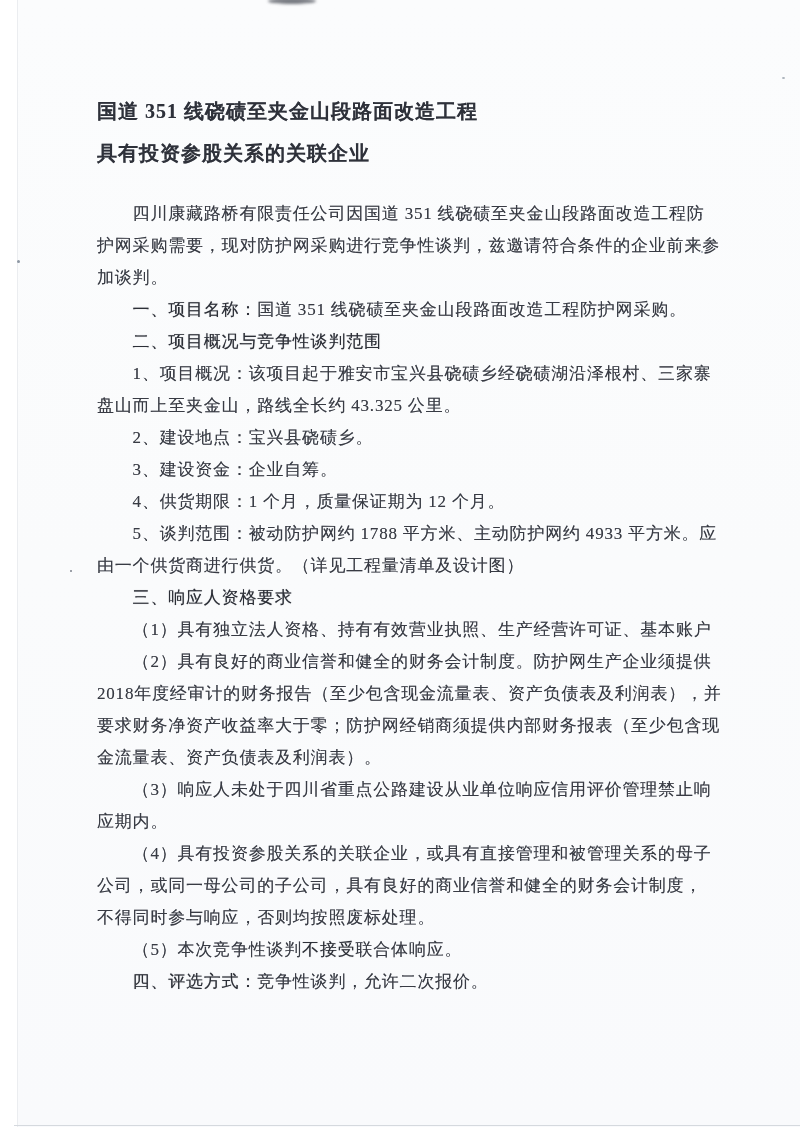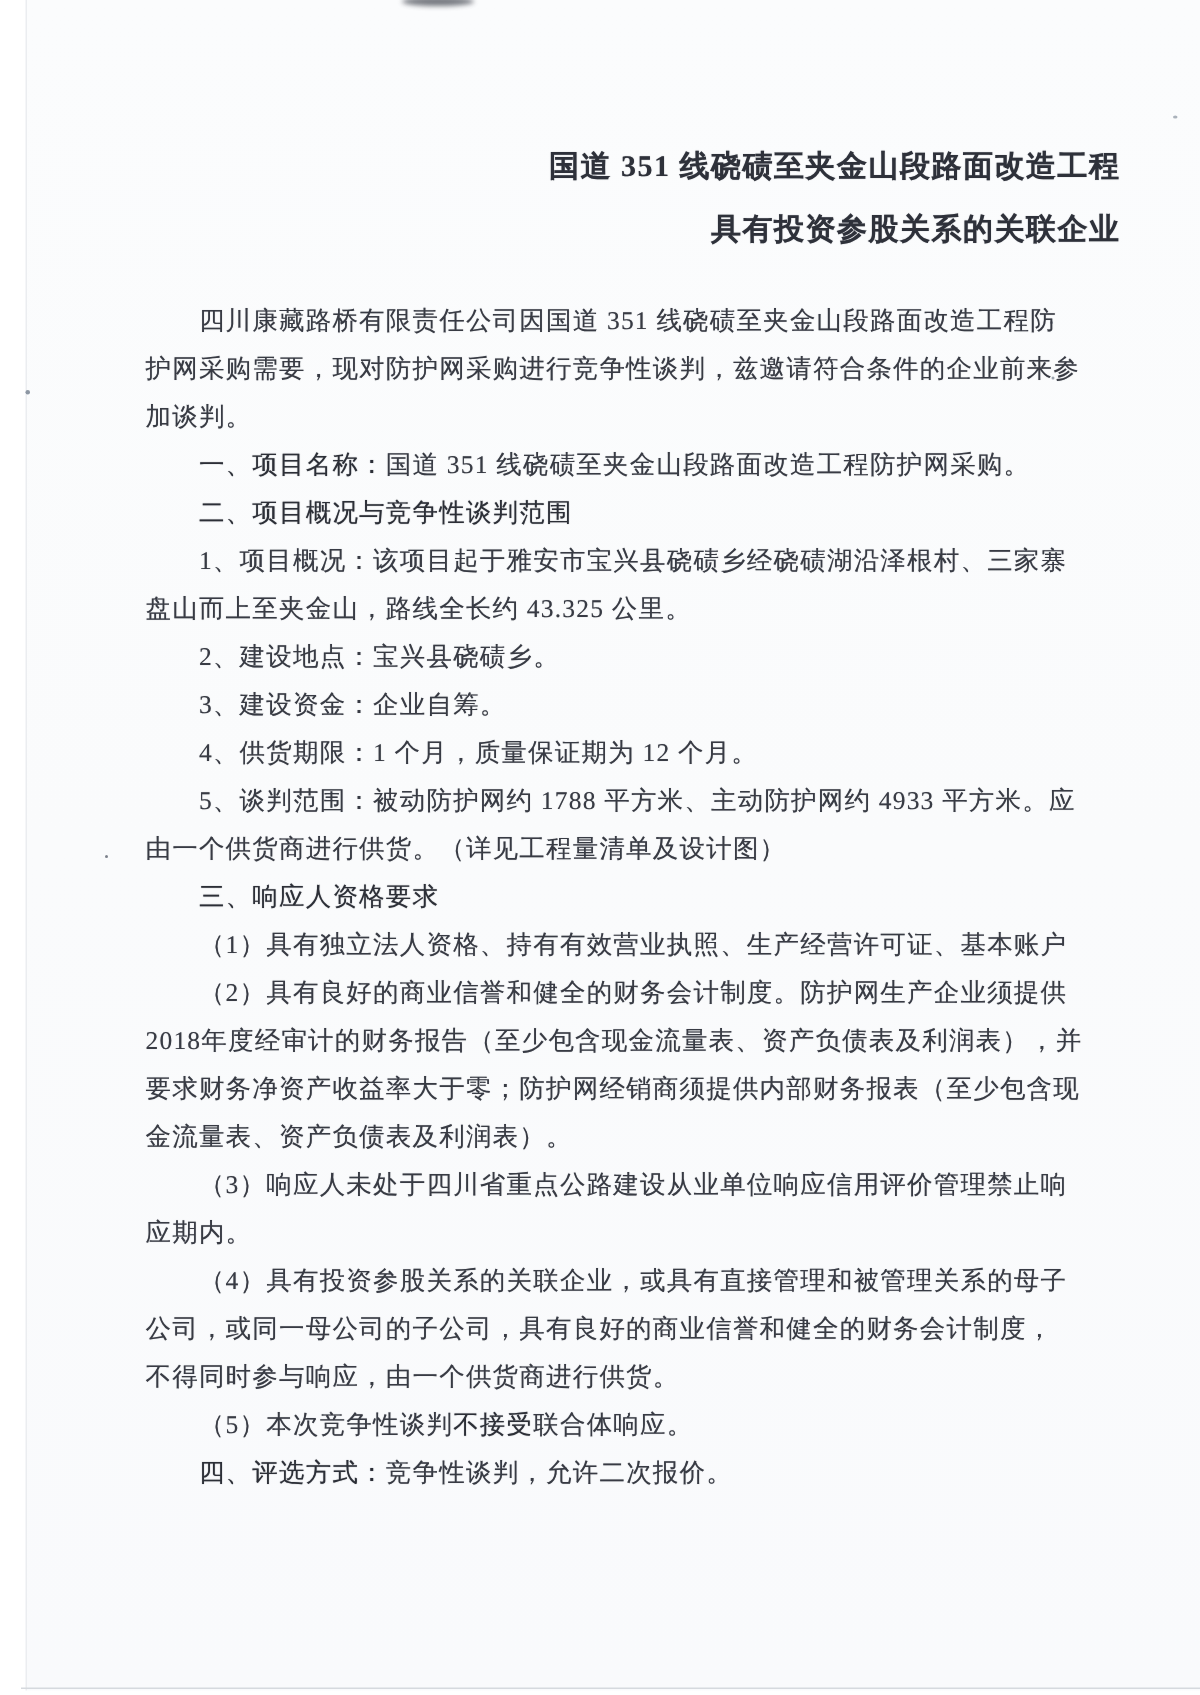--- a/index.html
+++ b/index.html
@@ -29,21 +29,21 @@
   }
   .speck{position:absolute;border-radius:50%;}
   .speck.s1{left:17px;top:260px;width:3px;height:3px;background:#8d97a3;}
   .speck.s2{left:782px;top:77px;width:3px;height:2px;background:#aab2bb;}
   .speck.s3{left:700px;top:214px;width:2px;height:2px;background:#9aa2ac;}
   .speck.s4{left:701px;top:251px;width:2px;height:2px;background:#9aa2ac;}
   .speck.s5{left:70px;top:570px;width:2px;height:2px;background:#7d828c;}
 
   .title-block{
     position:absolute;left:97px;top:99px;width:650px;
-    text-align:right;color:#2e313a;
+    text-align:left;color:#2e313a;
   }
   .title-line{
     font-size:20px;font-weight:bold;letter-spacing:1px;
     height:42px;line-height:24px;
     text-shadow:0 0 .6px rgba(46,49,58,.55);
   }
   .doc-body{
     position:absolute;left:97px;top:198px;width:632px;
     font-size:17px;line-height:32px;letter-spacing:0.8px;
     color:#383b44;
@@ -88,17 +88,17 @@
       <div class="line"><span>　　</span><span class="b">三、响应人资格要求</span></div>
       <div class="line"><span>　　（1）具有独立法人资格、持有有效营业执照、生产经营许可证、基本账户</span></div>
       <div class="line"><span>　　（2）具有良好的商业信誉和健全的财务会计制度。防护网生产企业须提供</span></div>
       <div class="line"><span>2018年度经审计的财务报告（至少包含现金流量表、资产负债表及利润表），并</span></div>
       <div class="line"><span>要求财务净资产收益率大于零；防护网经销商须提供内部财务报表（至少包含现</span></div>
       <div class="line"><span>金流量表、资产负债表及利润表）。</span></div>
       <div class="line"><span>　　（3）响应人未处于四川省重点公路建设从业单位响应信用评价管理禁止响</span></div>
       <div class="line"><span>应期内。</span></div>
       <div class="line"><span>　　（4）具有投资参股关系的关联企业，或具有直接管理和被管理关系的母子</span></div>
       <div class="line"><span>公司，或同一母公司的子公司，具有良好的商业信誉和健全的财务会计制度，</span></div>
-      <div class="line"><span>不得同时参与响应，由一个供货商进行供货。</span></div>
+      <div class="line"><span>不得同时参与响应，否则均按照废标处理。</span></div>
       <div class="line"><span>　　（5）本次竞争性谈判</span><span class="b">不接受</span><span>联合体响应。</span></div>
       <div class="line"><span>　　</span><span class="b">四、评选方式：</span><span>竞争性谈判，允许二次报价。</span></div>
     </div>
 </div>
 
 </body></html>

